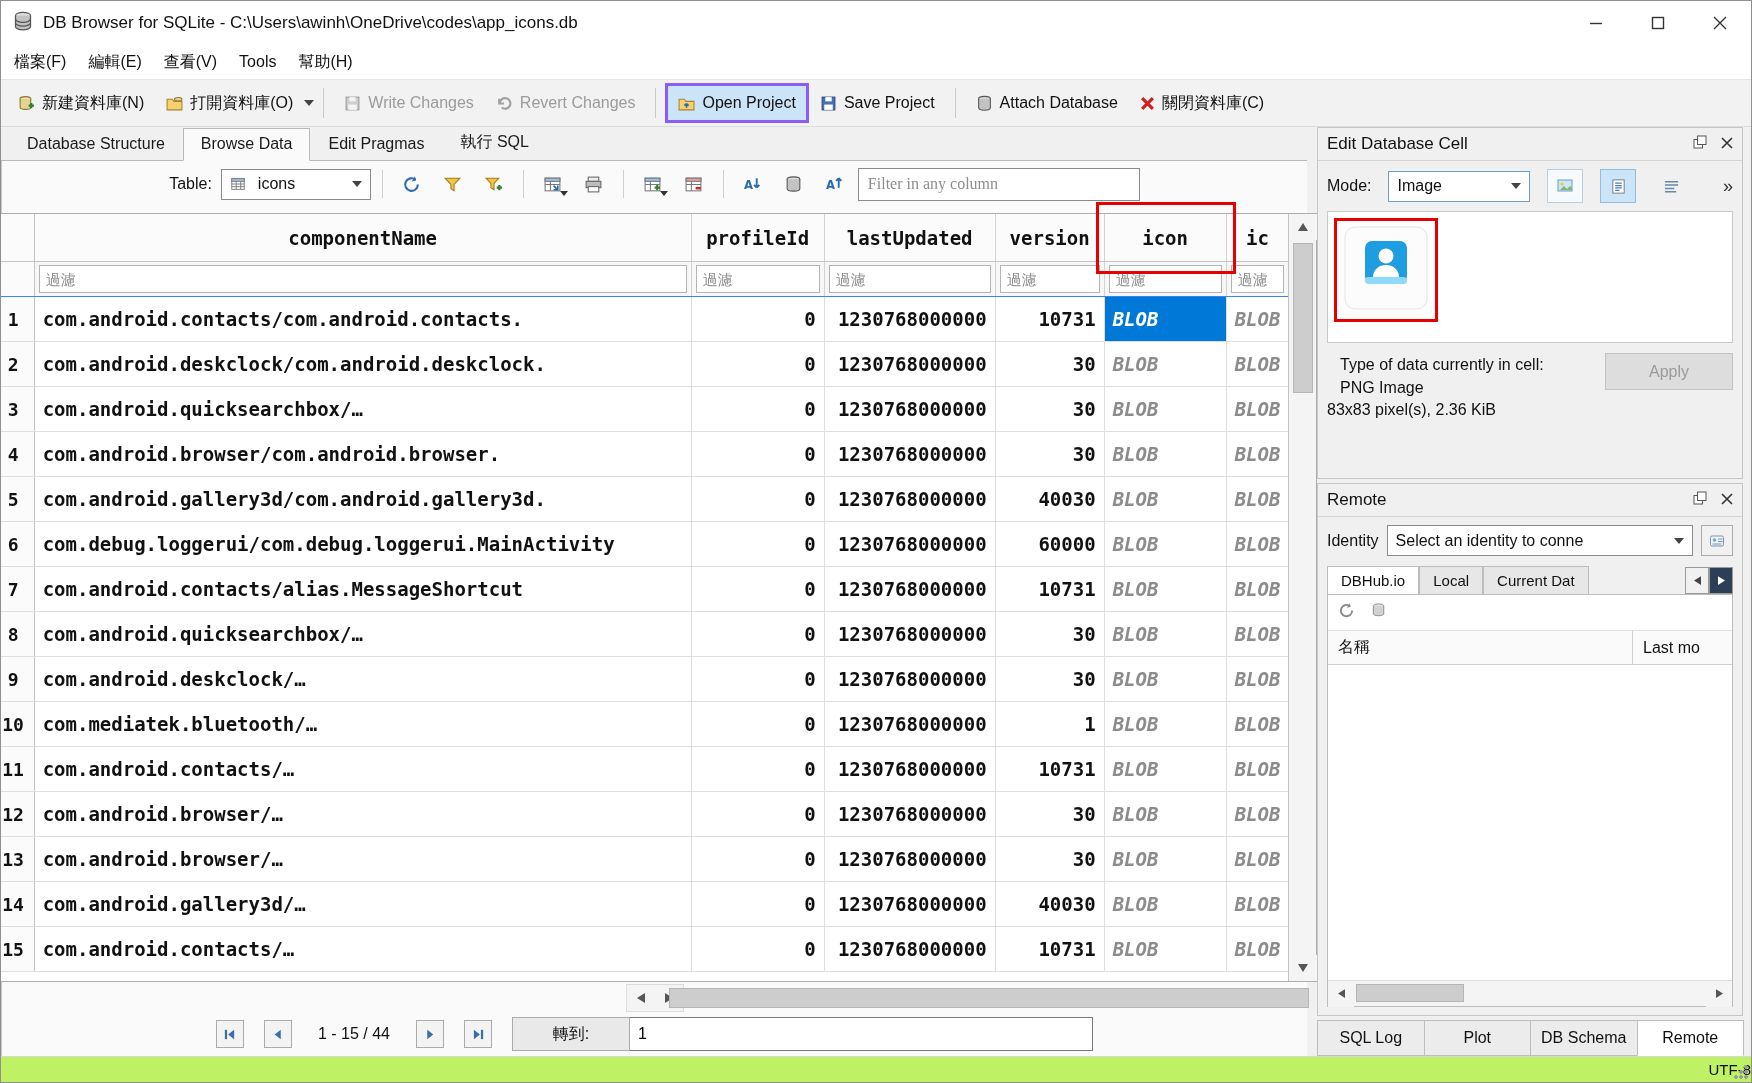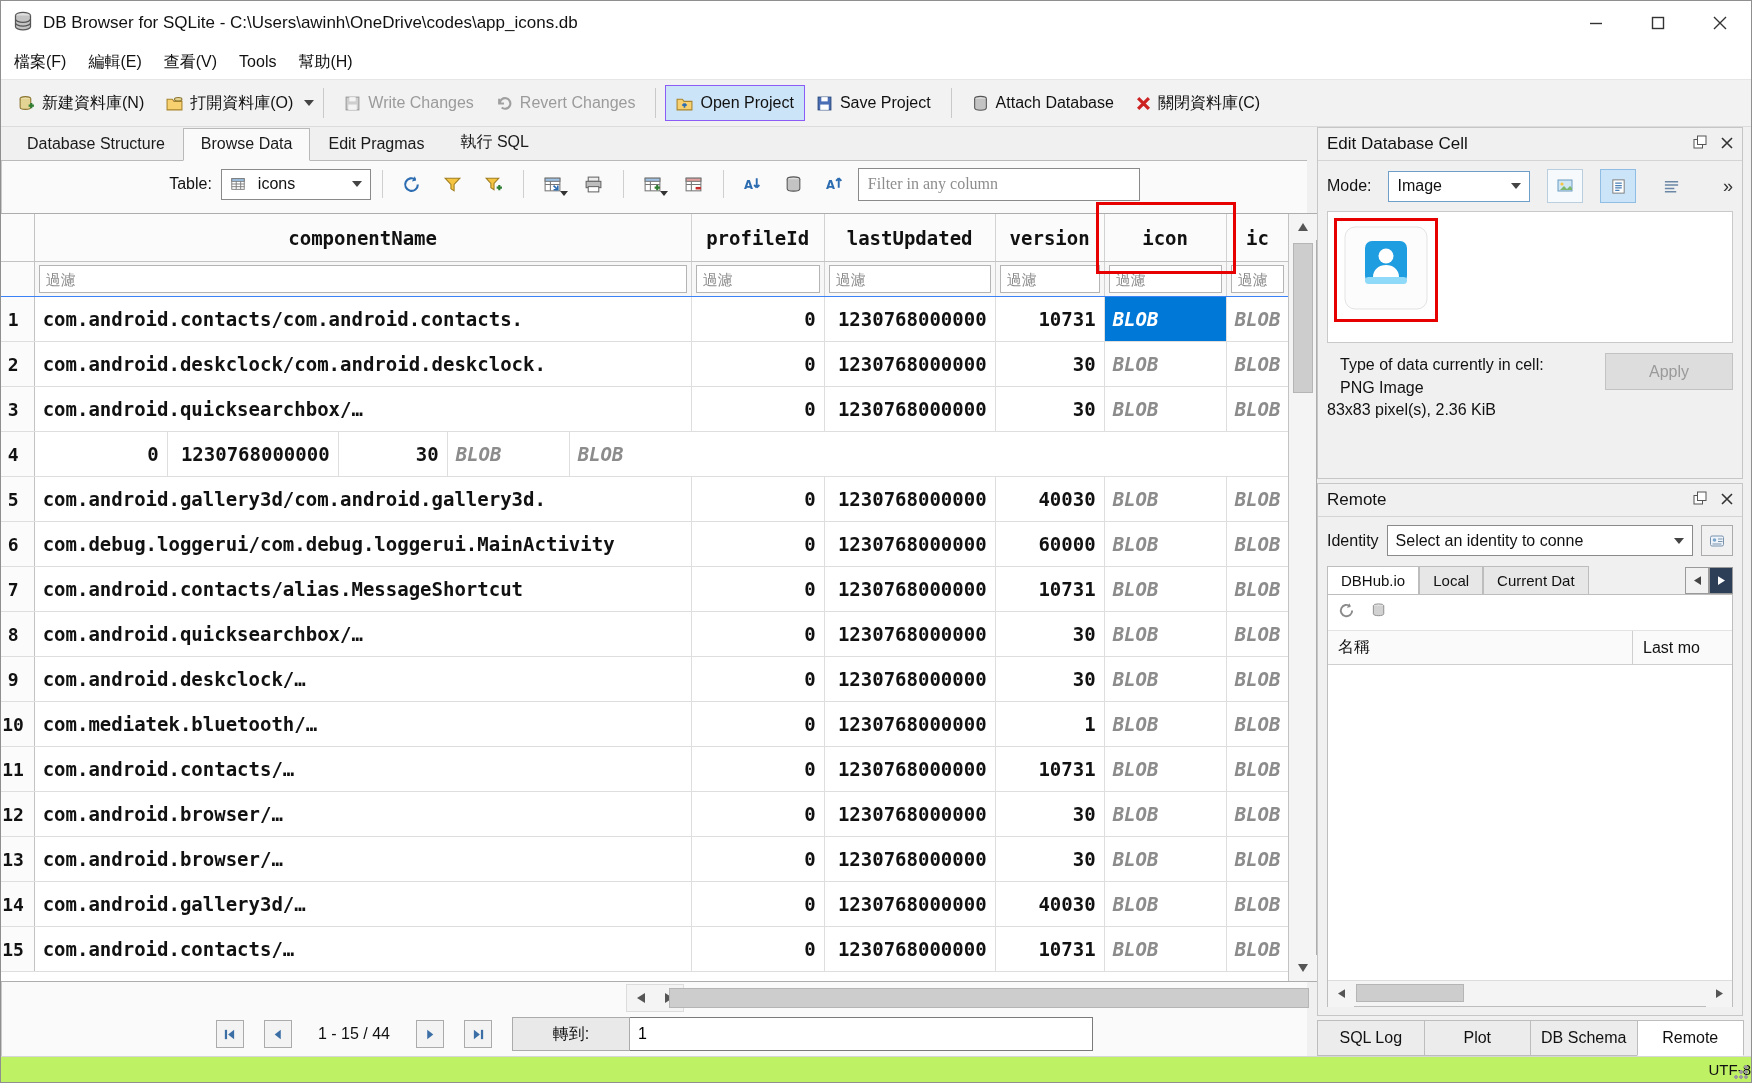--- a/index.html
+++ b/index.html
@@ -16,21 +16,21 @@
   
   .menubar { height:35px; background:#ffffff; display:flex; align-items:center; padding-left:2px;
              font-size:16px; border-bottom:1px solid #e6e6e6; flex:0 0 auto; }
   .menu-item { padding:6px 11px; }
 
   
   .toolbar { height:47px; background:#f2f2f2; display:flex; align-items:center; padding:0 6px;
              border-bottom:1px solid #dcdcdc; flex:0 0 auto; }
   .tbtn { display:flex; align-items:center; gap:7px; padding:8px 10px; font-size:16px; white-space:nowrap; border:1px solid transparent; }
   .tbtn.disabled { color:#9b9b9b; }
-  .tbtn.highlight { background:#cce4f7; border:1px solid #8b5cf6; }
+  .tbtn.highlight { background:#cce4f7; border:3px solid #8b5cf6; }
   .tsep { width:1px; height:30px; background:#c9c9c9; margin:0 9px; }
   .caret-down { width:0; height:0; border-left:5px solid transparent; border-right:5px solid transparent; border-top:6px solid #444; }
 
   
   .content { flex:1; display:flex; min-height:0; }
   .left-pane { width:1306px; display:flex; flex-direction:column; min-height:0; }
   .right-pane { flex:1; display:flex; flex-direction:column; min-height:0; padding:0 8px 0 10px; }
 
   
   .tabbar { height:34px; display:flex; align-items:flex-end; padding-left:8px; border-bottom:1px solid #b9b9b9; flex:0 0 auto; }
@@ -409,20 +409,21 @@
                   <div class="cell c-num">3</div>
                   <div class="cell c-comp">com.android.quicksearchbox/…</div>
                   <div class="cell c-profile num-cell">0</div>
                   <div class="cell c-updated num-cell">1230768000000</div>
                   <div class="cell c-version num-cell">30</div>
                   <div class="cell c-icon blob">BLOB</div>
                   <div class="cell c-extra blob">BLOB</div>
                 </div>
                 <div class="grid-row">
                   <div class="cell c-num">4</div>
+                  <div class="cell c-comp">com.android.browser/com.android.browser.</div>
                   <div class="cell c-profile num-cell">0</div>
                   <div class="cell c-updated num-cell">1230768000000</div>
                   <div class="cell c-version num-cell">30</div>
                   <div class="cell c-icon blob">BLOB</div>
                   <div class="cell c-extra blob">BLOB</div>
                 </div>
                 <div class="grid-row">
                   <div class="cell c-num">5</div>
                   <div class="cell c-comp">com.android.gallery3d/com.android.gallery3d.</div>
                   <div class="cell c-profile num-cell">0</div>

